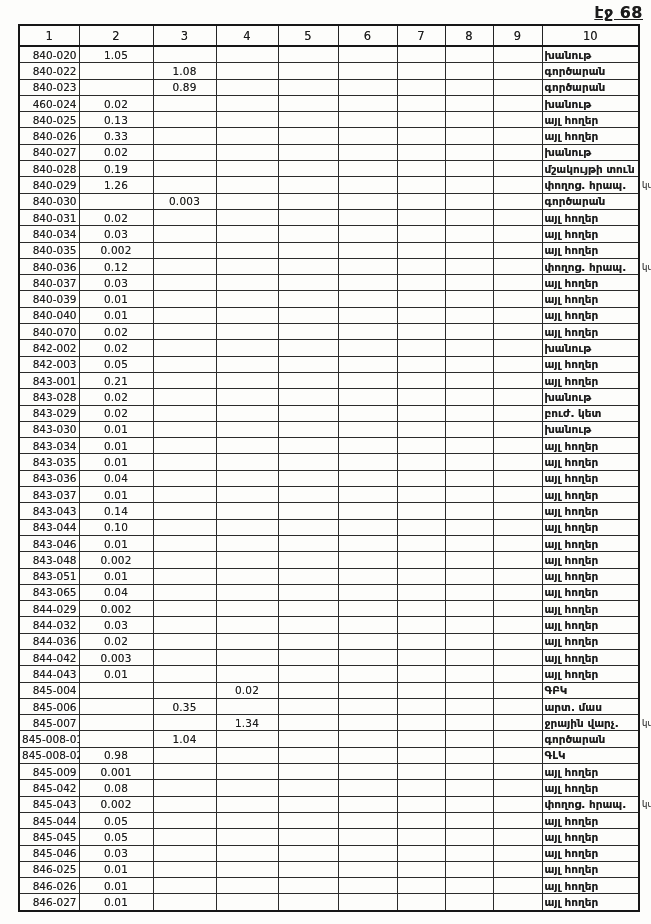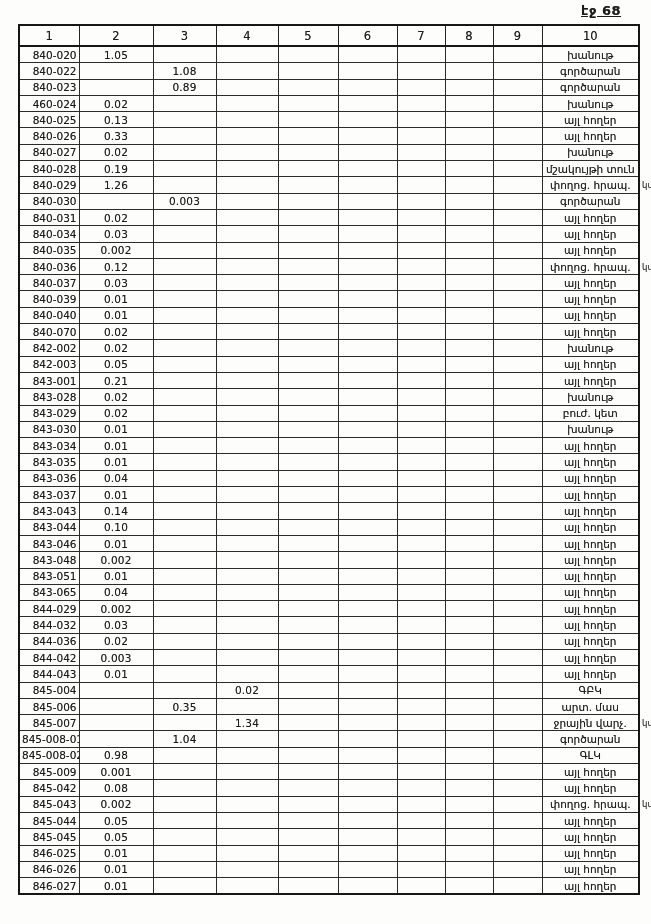--- a/index.html
+++ b/index.html
@@ -5,22 +5,22 @@
   html,body{margin:0;padding:0;background:#ffffff;}
   .page{
     position:relative;
     width:651px;height:924px;
     background:#fdfdfb;
     font-family:"DejaVu Sans",sans-serif;
     color:#1c1c1c;
     overflow:hidden;
   }
   .page-label{
-    position:absolute;top:3px;right:30px;
-    font-size:13px;font-weight:bold;
+    position:absolute;top:3px;right:8px;
+    font-size:16px;font-weight:bold;
     letter-spacing:0.5px;
     text-shadow:0 0 0.5px rgba(0,0,0,0.6);
     text-decoration:underline;
   }
   table.doc{
     position:absolute;left:18px;top:24px;
     width:620px;
     border-collapse:collapse;
     table-layout:fixed;
     border:2px solid #161616;
@@ -39,21 +39,21 @@
     border:1px solid #2b2b2b;
     height:15.3px;
     font-size:10.5px;
     padding:0 2px;
     white-space:nowrap;
     overflow:hidden;
     text-shadow:0 0 0.5px rgba(0,0,0,0.5);
   }
   td.code{text-align:right;padding-left:3px;}
   td.num{text-align:center;letter-spacing:0.2px;}
-  td.lbl{text-align:center;padding-left:3px;font-size:10.3px;}
+  td.lbl{text-align:left;padding-left:3px;font-size:10.3px;font-weight:bold;}
   .margin-note{
     position:absolute;
     left:642px;
     font-size:8.5px;
     color:#3a3a3a;
     text-shadow:0 0 0.4px rgba(0,0,0,0.45);
   }
 </style>
 </head>
 <body>
@@ -670,20 +670,32 @@
           <td class="num"></td>
           <td class="num"></td>
           <td class="num"></td>
           <td class="num"></td>
           <td class="num"></td>
           <td class="num"></td>
           <td class="num"></td>
           <td class="lbl">այլ հողեր</td>
         </tr>
         <tr>
+          <td class="code">845-046</td>
+          <td class="num">0.03</td>
+          <td class="num"></td>
+          <td class="num"></td>
+          <td class="num"></td>
+          <td class="num"></td>
+          <td class="num"></td>
+          <td class="num"></td>
+          <td class="num"></td>
+          <td class="lbl">այլ հողեր</td>
+        </tr>
+        <tr>
           <td class="code">846-025</td>
           <td class="num">0.01</td>
           <td class="num"></td>
           <td class="num"></td>
           <td class="num"></td>
           <td class="num"></td>
           <td class="num"></td>
           <td class="num"></td>
           <td class="num"></td>
           <td class="lbl">այլ հողեր</td>

